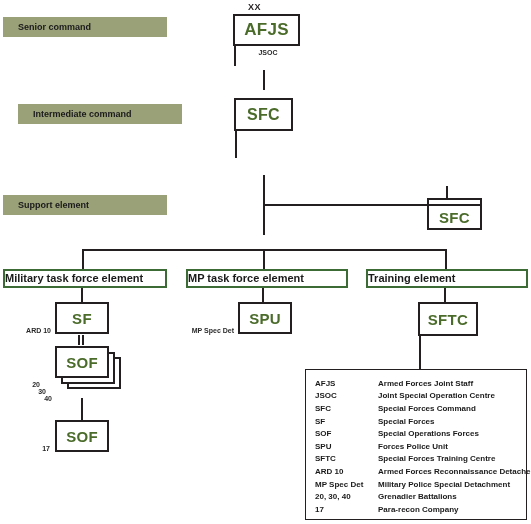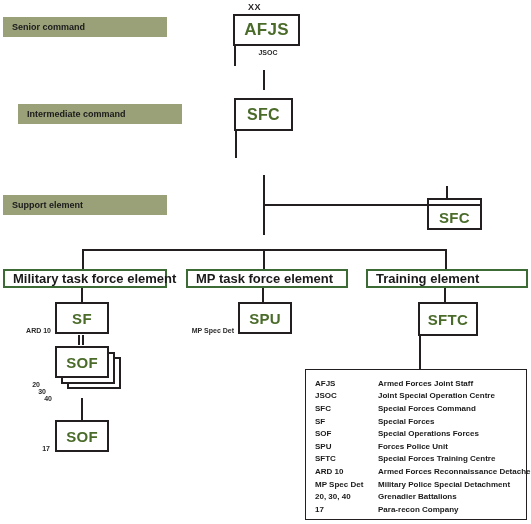--- a/index.html
+++ b/index.html
@@ -20,21 +20,21 @@
   .row-label {
     position: absolute;
     left: 3px;
     width: 164px;
     height: 20px;
     background: #9aa179;
     color: #1a1a1a;
     font-size: 9px;
     font-weight: bold;
     line-height: 20px;
-    padding-left: 9px;
+    padding-left: 15px;
     box-sizing: border-box;
     white-space: nowrap;
   }
 
   
   .unit {
     position: absolute;
     box-sizing: border-box;
     background: #ffffff;
     border: 2px solid #231f20;
@@ -58,24 +58,23 @@
   }
 
   
   .tf-bar {
     position: absolute;
     box-sizing: border-box;
     height: 19px;
     background: #ffffff;
     border: 2px solid #3c6b35;
     color: #1a1a1a;
-    font-size: 13px;
+    font-size: 11px;
     font-weight: bold;
     line-height: 15px;
-    padding-left: 8px;
     white-space: nowrap;
   }
 
   
   .ln-v {
     position: absolute;
     width: 2px;
     background: #231f20;
   }
   .ln-h {

